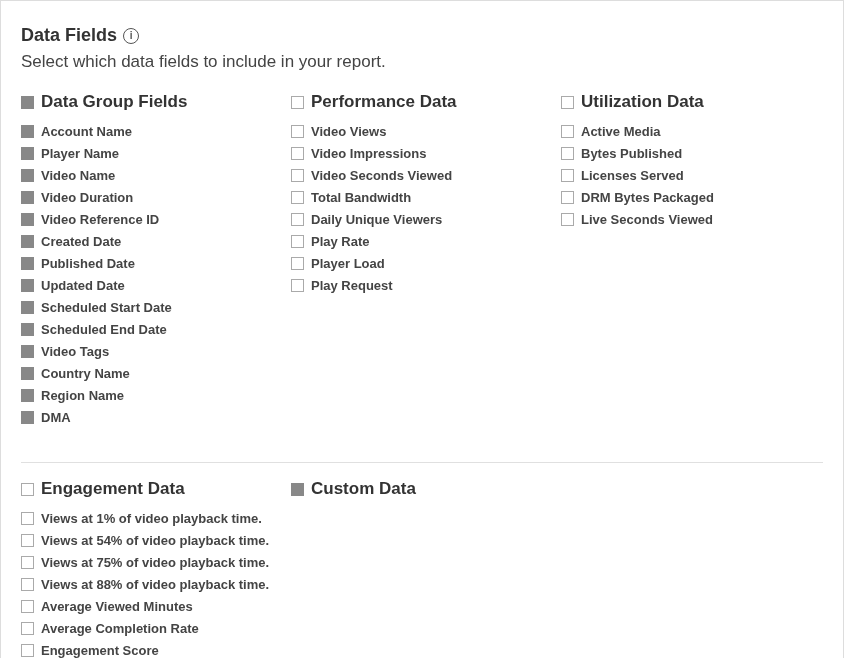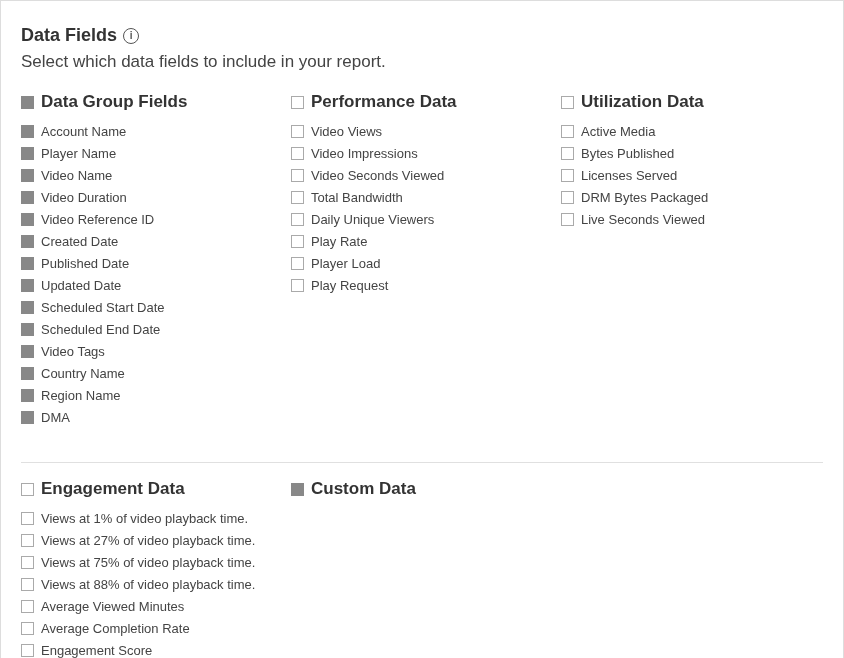--- a/index.html
+++ b/index.html
@@ -73,20 +73,21 @@
       background: #fff;
       border: 1px solid #aaa;
     }
     .field-item {
       display: flex;
       align-items: center;
       gap: 7px;
       margin-bottom: 7px;
       font-size: 13px;
       color: #444;
+      font-weight: bold;
     }
     .field-checkbox-filled {
       width: 13px;
       height: 13px;
       background: #888;
       display: inline-block;
       flex-shrink: 0;
       border: 1px solid #888;
     }
     .field-checkbox-empty {
@@ -271,21 +272,21 @@
         <span class="group-checkbox empty"></span>
         <span>Engagement Data</span>
       </div>
       <div id="engagement-fields" class="engagement-items">
           <div class="field-item">
             <span class="field-checkbox-empty"></span>
             <span>Views at 1% of video playback time.</span>
           </div>
           <div class="field-item">
             <span class="field-checkbox-empty"></span>
-            <span>Views at 27% of video playback time.</span>
+            <span>Views at 54% of video playback time.</span>
           </div>
           <div class="field-item">
             <span class="field-checkbox-empty"></span>
             <span>Views at 75% of video playback time.</span>
           </div>
           <div class="field-item">
             <span class="field-checkbox-empty"></span>
             <span>Views at 88% of video playback time.</span>
           </div>
           <div class="field-item">

